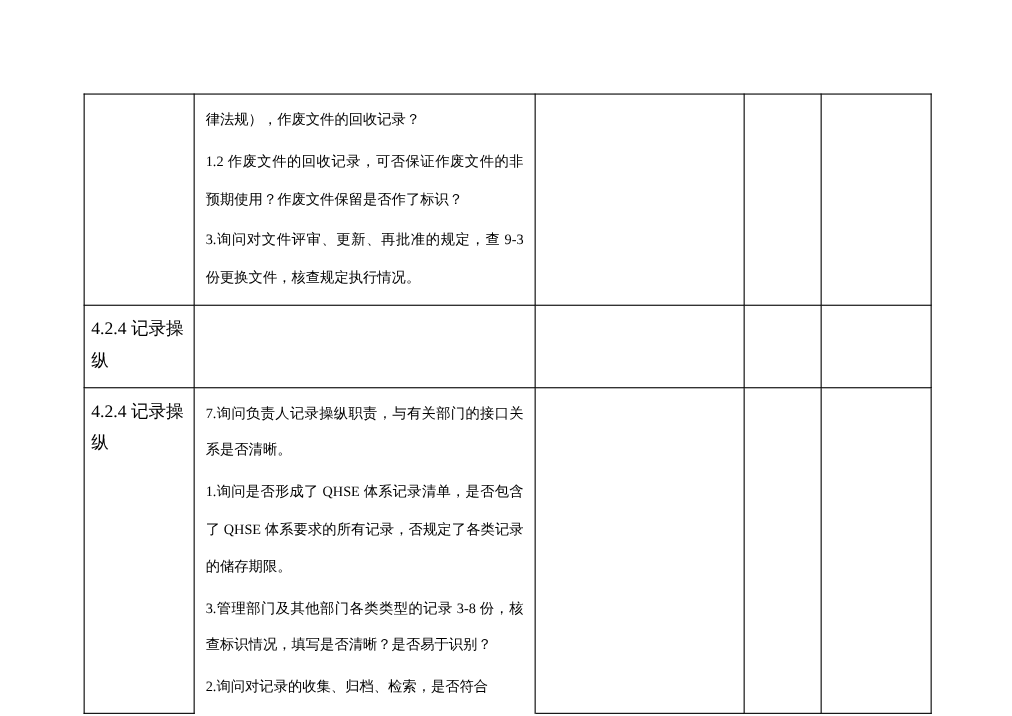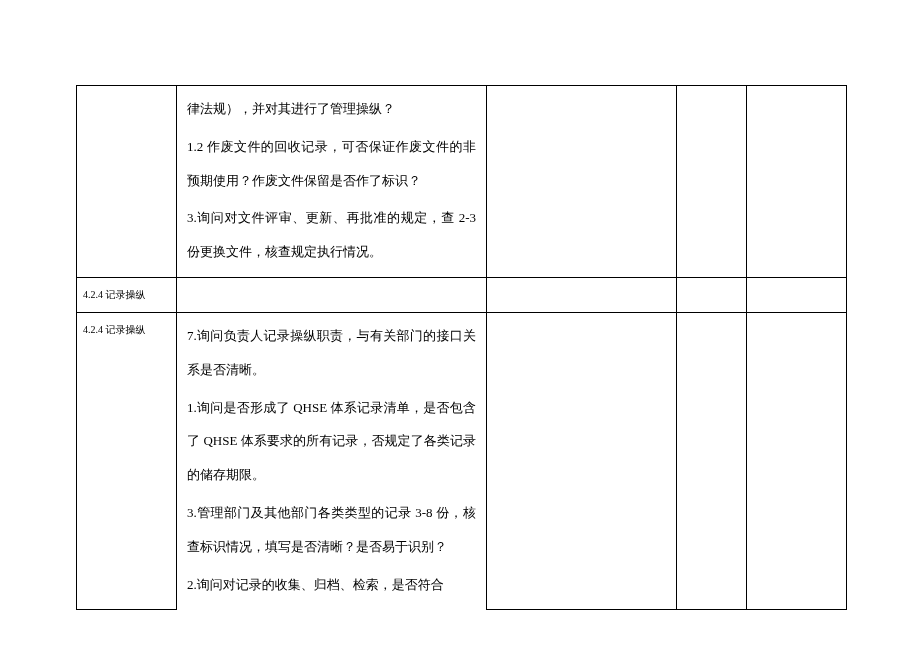--- a/index.html
+++ b/index.html
@@ -28,21 +28,21 @@
       vertical-align: top;
       padding: 0;
     }
     .col1 { width: 100px; }
     .col2 { width: 310px; }
     .col3 { width: 190px; }
     .col4 { width: 70px; }
     .col5 { width: 100px; }
     .cell-label {
       padding: 8px 4px 8px 6px;
-      font-size: 10px;
+      font-size: 16px;
       line-height: 1.8;
       word-break: break-all;
     }
     .cell-content {
       padding: 0 10px 8px 10px;
       font-size: 13px;
     }
     .para {
       line-height: 2.6;
       margin-top: 4px;
@@ -65,23 +65,23 @@
         <col class="col5">
     </colgroup>
     <tbody>
 
       <tr>
         <td>
           <div class="cell-label"></div>
         </td>
         <td>
           <div class="cell-content">
-            <p class="para first">律法规），并对其进行了管理操纵？</p>
+            <p class="para first">律法规），作废文件的回收记录？</p>
             <p class="para">1.2 作废文件的回收记录，可否保证作废文件的非预期使用？作废文件保留是否作了标识？</p>
-            <p class="para">3.询问对文件评审、更新、再批准的规定，查 2-3 份更换文件，核查规定执行情况。</p>
+            <p class="para">3.询问对文件评审、更新、再批准的规定，查 9-3 份更换文件，核查规定执行情况。</p>
           </div>
         </td>
         <td></td>
         <td></td>
         <td></td>
       </tr>
 
       <tr class="row-blank">
         <td>
           <div class="cell-label">4.2.4 记录操纵</div>

